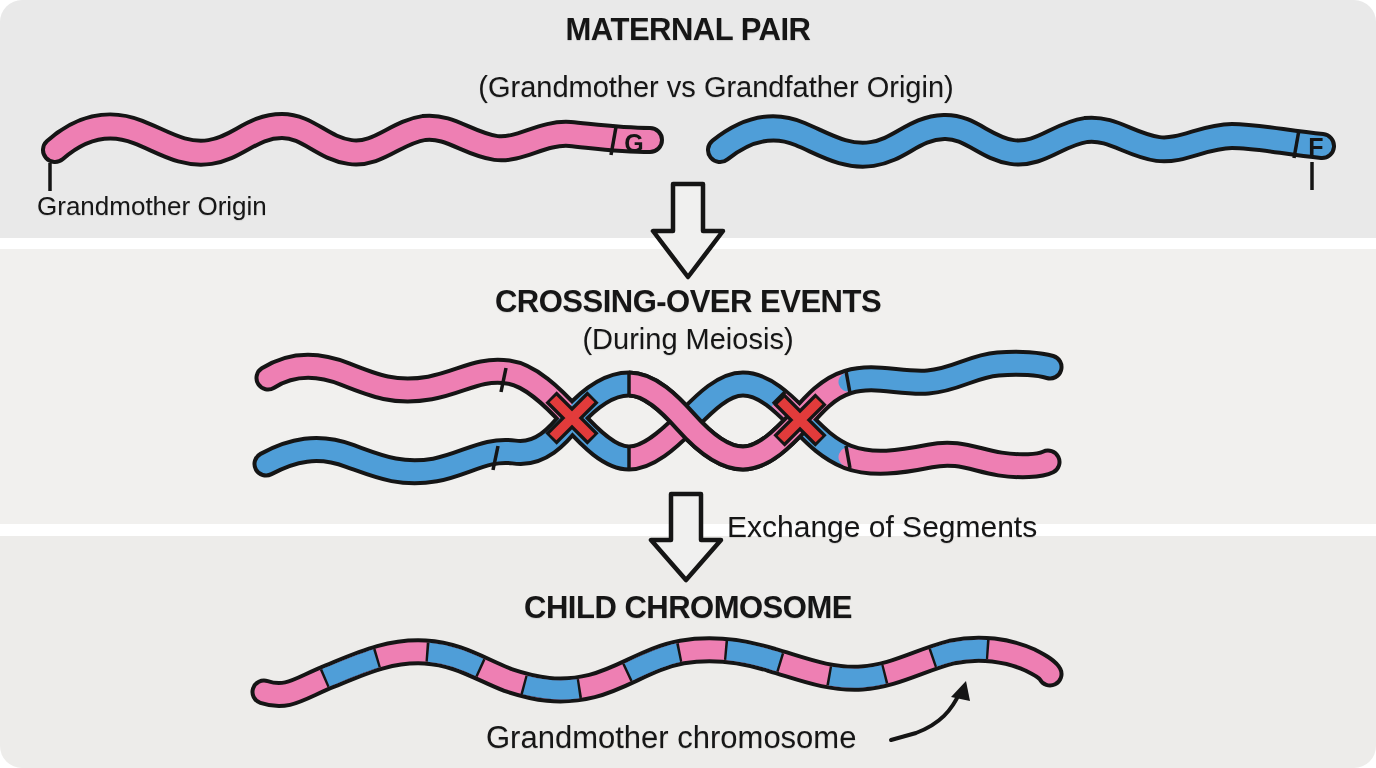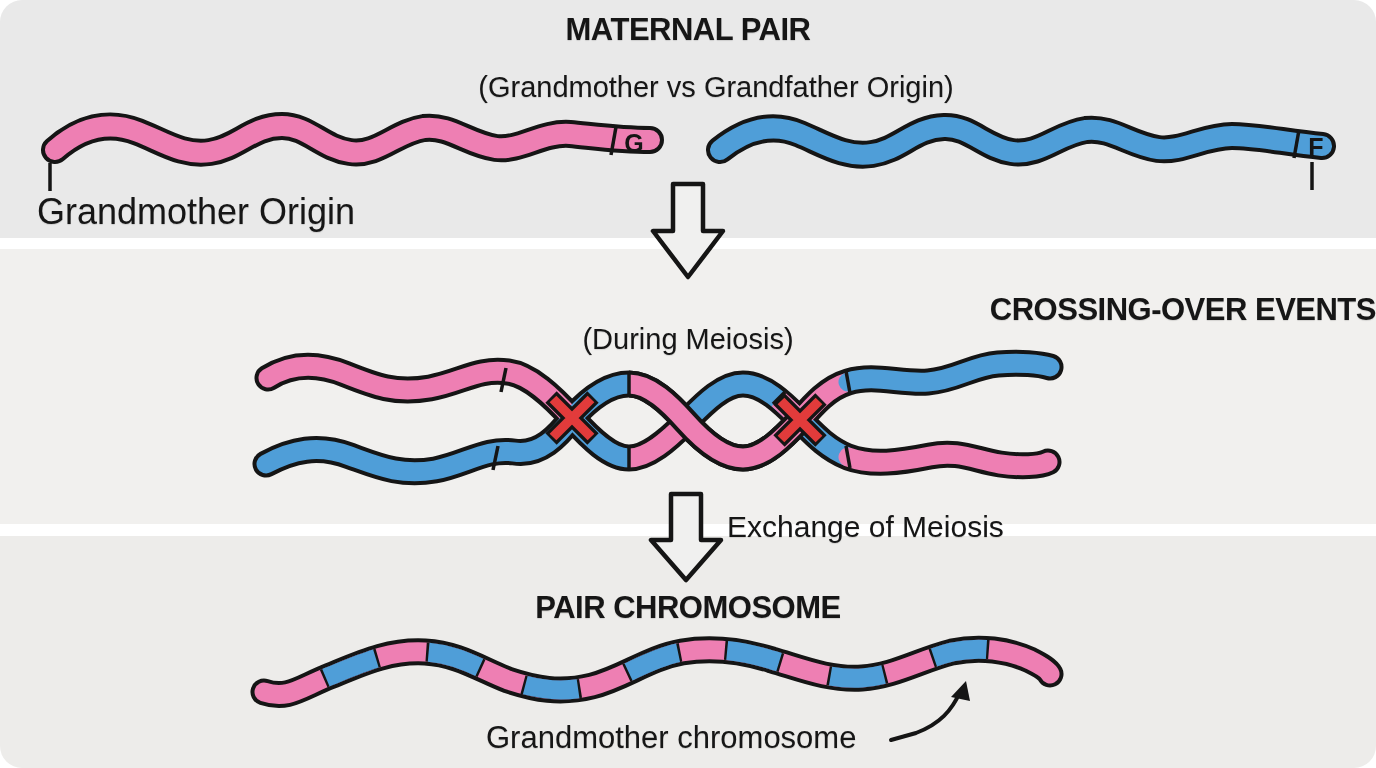--- a/index.html
+++ b/index.html
@@ -10,21 +10,21 @@
   }
   .band{position:absolute;left:0;width:1376px;}
   .band1{top:0;height:238px;background:#e9e9e9;}
   .band2{top:249px;height:275px;background:#f1f0ee;}
   .band3{top:536px;height:232px;background:#edecea;}
   svg.art{position:absolute;left:0;top:0;}
   .txt{position:absolute;line-height:1.05;white-space:nowrap;
        text-shadow:0 1px 1px rgba(0,0,0,0.12);}
   .ttl{font-weight:700;font-size:31px;letter-spacing:-0.5px;}
   .sub{font-weight:400;font-size:29px;}
-  .lbl{font-weight:400;font-size:36px;}
+  .lbl{font-weight:400;font-size:26px;}
   .ctr{left:0;width:1376px;text-align:center;}
   
   .outl{stroke:var(--ink);fill:none;}
   .pinkS{stroke:var(--grandmother-pink);fill:none;}
   .blueS{stroke:var(--grandfather-blue);fill:none;}
   .redS{stroke:var(--crossover-red);fill:none;}
   .inkS{stroke:var(--ink);fill:none;}
   .capR{stroke-linecap:round;}
   .marker{font-family:"Liberation Sans",sans-serif;font-weight:700;font-size:25px;fill:var(--ink);}
   .arrowblock{fill:var(--arrow-fill);stroke:var(--ink);stroke-width:4.5;stroke-linejoin:round;}
@@ -112,21 +112,21 @@
       <path class="inkS" stroke-width="4" stroke-linecap="round" d="M 891 740 L 916 733 C 940 724, 952 710, 960 692"></path>
       <polygon fill="#151515" points="966,681 951,697 970,701"></polygon>
     </g>
   </svg>
 
   <div class="txt ttl ctr" style="top:14px;">MATERNAL PAIR</div>
   <div class="txt sub ctr" style="top:72px;padding-left:28px;">(Grandmother vs Grandfather Origin)</div>
 
   <div class="txt lbl" style="left:37px;top:193px;">Grandmother Origin</div>
 
-  <div class="txt ttl ctr" style="top:294px;text-align:right;">CROSSING-OVER EVENTS</div>
+  <div class="txt ttl ctr" style="top:286px;">CROSSING-OVER EVENTS</div>
   <div class="txt sub ctr" style="top:324px;">(During Meiosis)</div>
 
-  <div class="txt lbl" style="left:727px;top:511px;font-size:30px;">Exchange of Meiosis</div>
+  <div class="txt lbl" style="left:727px;top:511px;font-size:30px;">Exchange of Segments</div>
 
-  <div class="txt ttl ctr" style="top:592px;">PAIR CHROMOSOME</div>
+  <div class="txt ttl ctr" style="top:592px;">CHILD CHROMOSOME</div>
   <div class="txt lbl" style="left:486px;top:722px;font-size:31px;">Grandmother chromosome</div>
 
 </div>
 
 </body></html>

